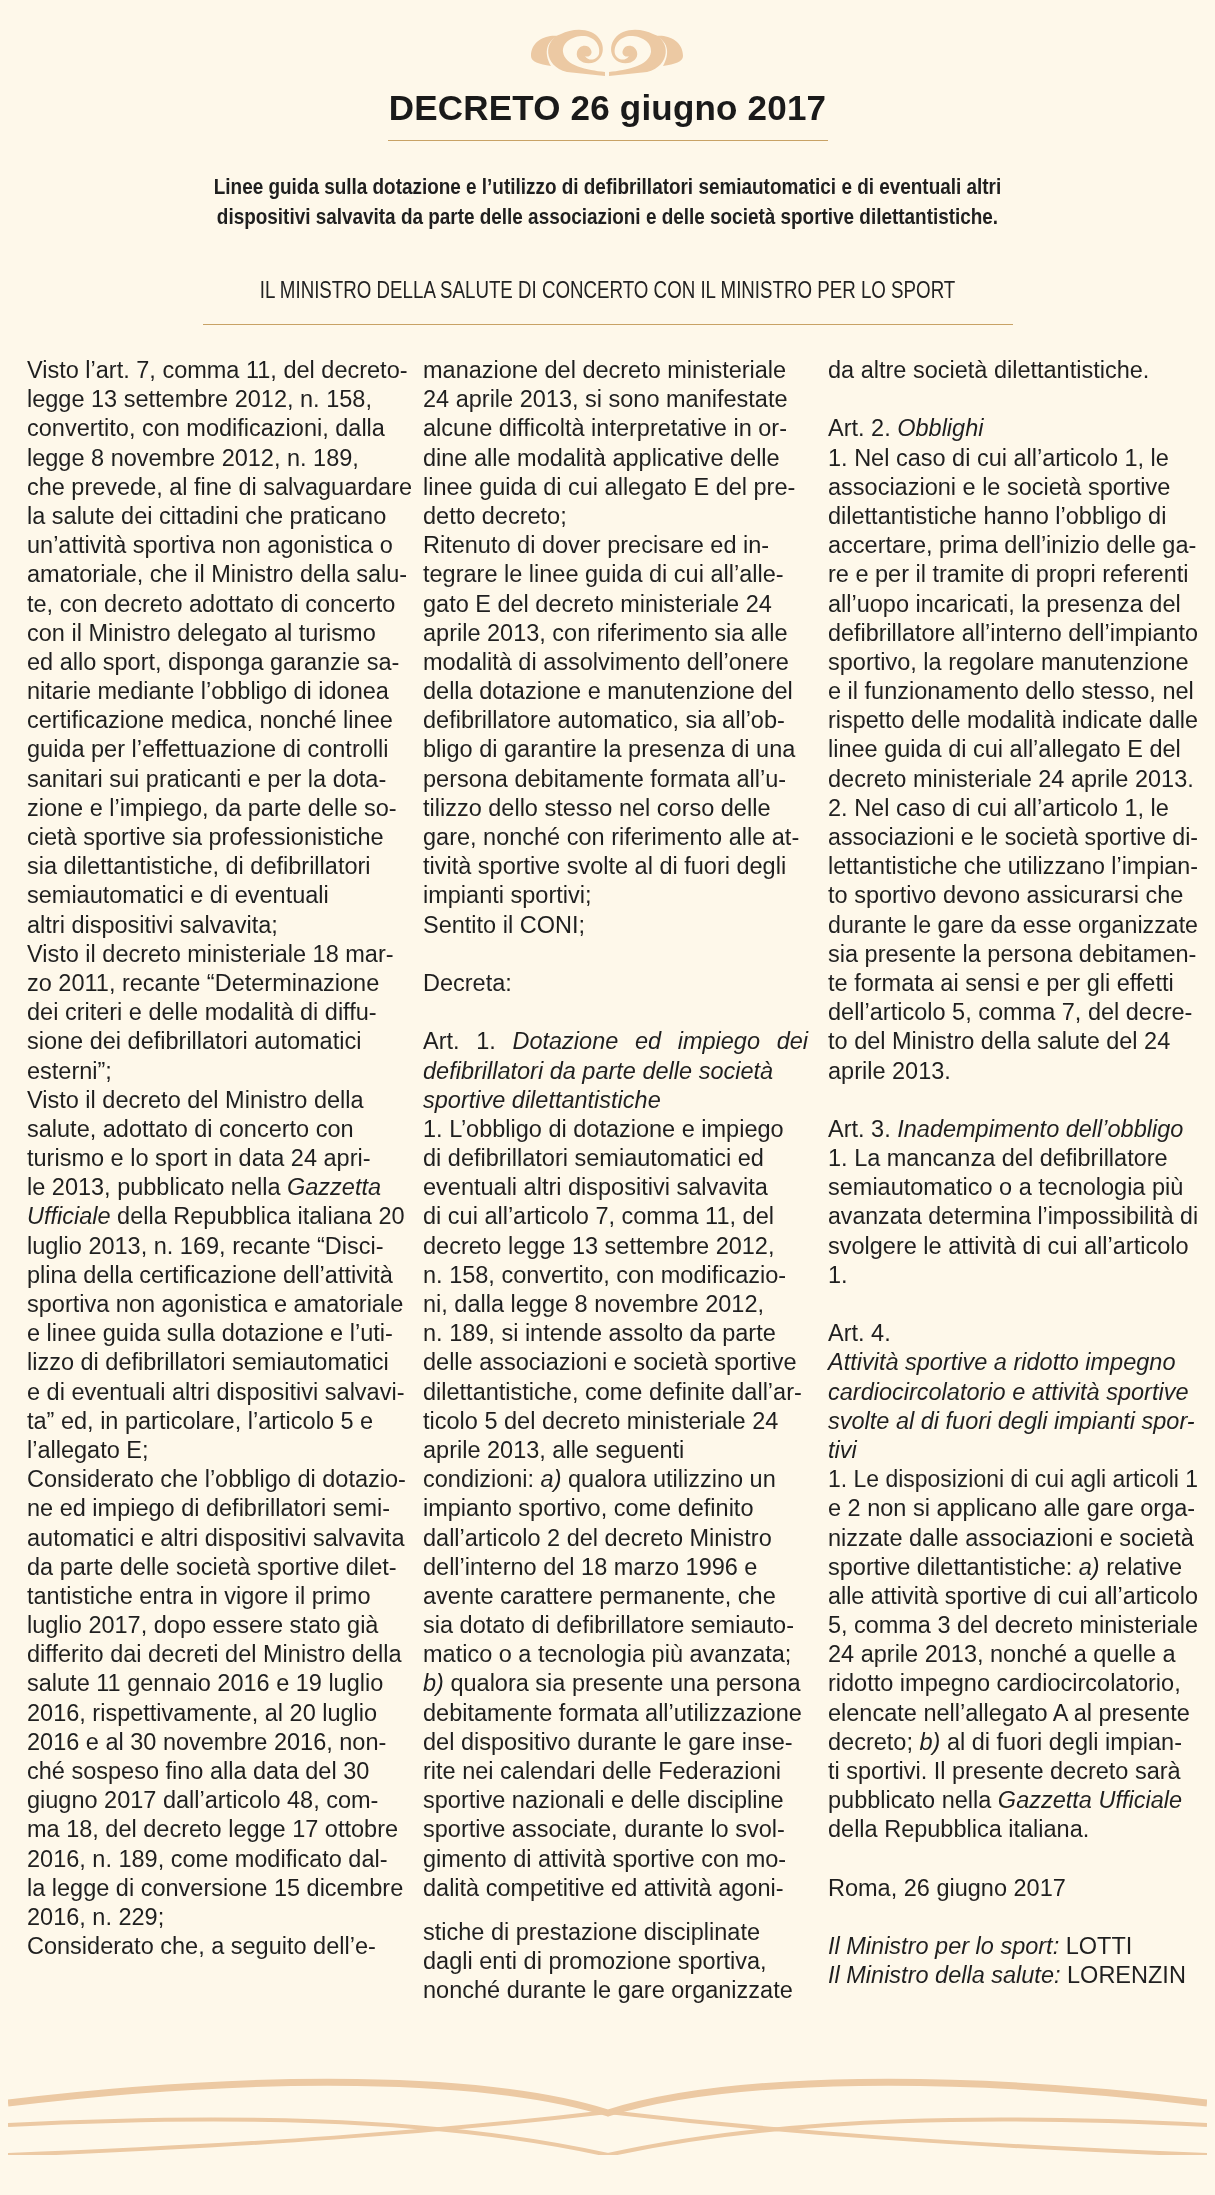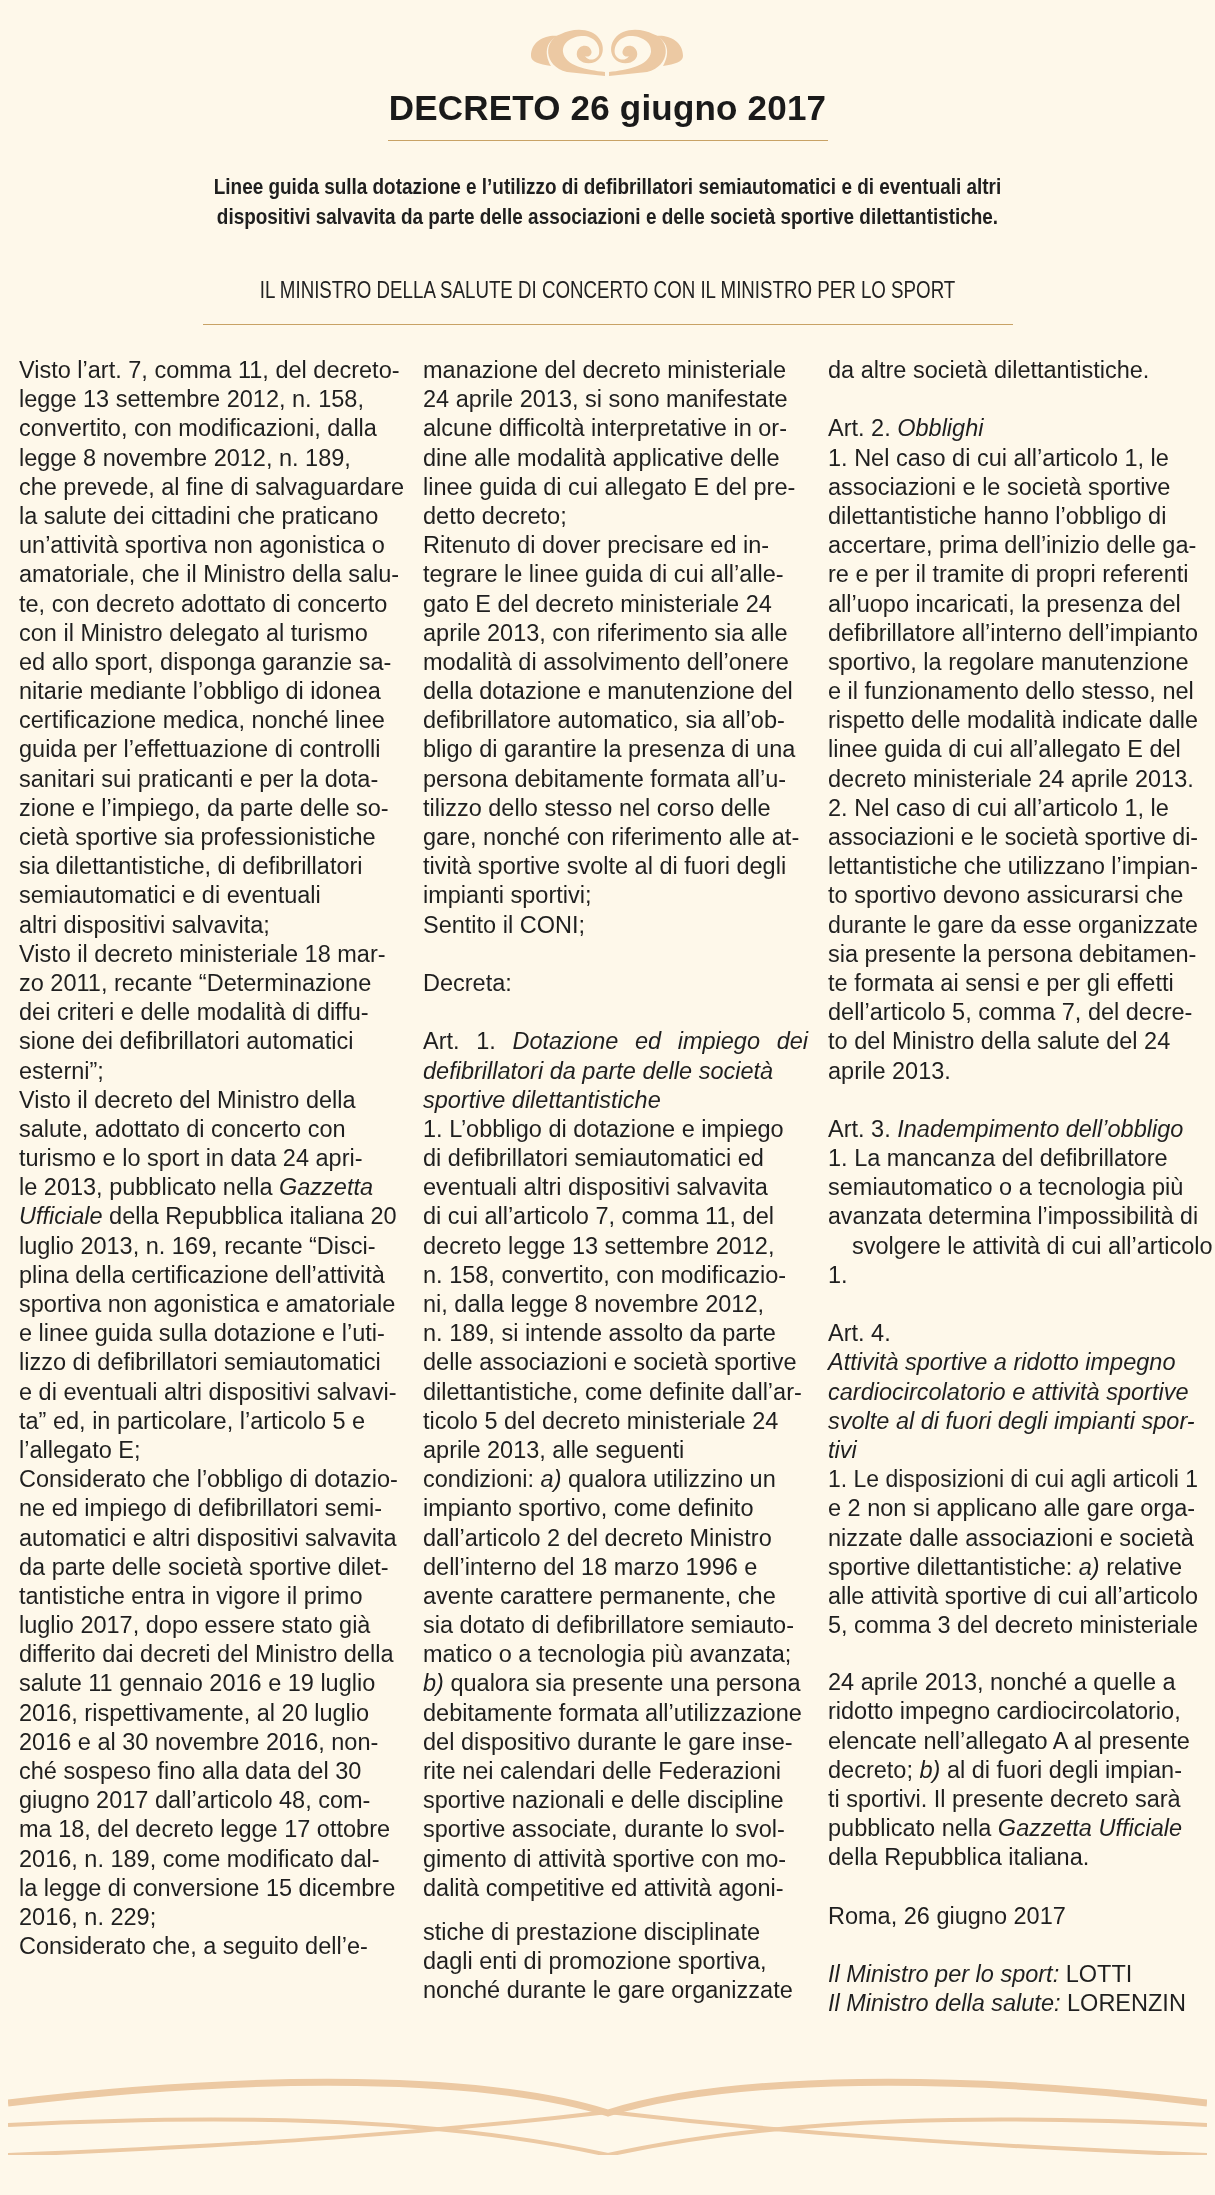--- a/index.html
+++ b/index.html
@@ -28,21 +28,21 @@
   .minister {
     position: absolute; left: 0; width: 1215px; top: 276px;
     text-align: center; font-size: 24px; transform: scaleX(0.78); transform-origin: center top;
     white-space: nowrap; color: #222;
   }
   .minister-rule { position: absolute; left: 203px; width: 810px; top: 324px; height: 1px; background: #c8a265; }
   .col {
     position: absolute; top: 356px; width: 385px;
     font-size: 23.5px; line-height: 29.2px;
   }
-  .col1 { left: 19px; }
+  .col1 { left: 27px; }
   .col2 { left: 423px; }
   .col3 { left: 828px; width: 370px; }
   .ln {
     height: 29.2px; white-space: nowrap; overflow: visible;
     text-align: justify; text-align-last: justify;
   }
   .ln.last { text-align-last: left; text-align: left; }
   .ln.blank { height: 29.2px; }
   i { font-style: italic; }
 </style>
@@ -208,35 +208,35 @@
     <div class="ln" style="word-spacing: 0px; text-align: left; text-align-last: left;"><span>sia presente la persona debitamen-</span></div>
     <div class="ln" style="word-spacing: 0px; text-align: left; text-align-last: left;"><span>te formata ai sensi e per gli effetti</span></div>
     <div class="ln" style="word-spacing: 0px; text-align: left; text-align-last: left;"><span>dell’articolo 5, comma 7, del decre-</span></div>
     <div class="ln" style="word-spacing: 0px; text-align: left; text-align-last: left;"><span>to del Ministro della salute del 24</span></div>
     <div class="ln last"><span>aprile 2013.</span></div>
     <div class="ln blank"></div>
     <div class="ln last"><span>Art. 3. </span><i>Inadempimento dell’obbligo</i></div>
     <div class="ln" style="word-spacing: 0px; text-align: left; text-align-last: left;"><span>1. La mancanza del defibrillatore</span></div>
     <div class="ln" style="word-spacing: 0px; text-align: left; text-align-last: left;"><span>semiautomatico o a tecnologia più</span></div>
     <div class="ln" style="transform: scaleX(0.9836); transform-origin: left top; width: 376.188px;"><span>avanzata determina l’impossibilità di</span></div>
-    <div class="ln" style="word-spacing: 0px; text-align: left; text-align-last: left; margin-left: 24px;"><span>svolgere le attività di cui all’articolo</span></div>
+    <div class="ln" style="word-spacing: 0px; text-align: left; text-align-last: left;"><span>svolgere le attività di cui all’articolo</span></div>
     <div class="ln last"><span>1.</span></div>
     <div class="ln blank"></div>
     <div class="ln last"><span>Art. 4.</span></div>
     <div class="ln" style="word-spacing: 0px; text-align: left; text-align-last: left;"><i>Attività sportive a ridotto impegno</i></div>
     <div class="ln" style="word-spacing: 0px; text-align: left; text-align-last: left;"><i>cardiocircolatorio e attività sportive</i></div>
     <div class="ln" style="word-spacing: 0px; text-align: left; text-align-last: left;"><i>svolte al di fuori degli impianti spor-</i></div>
     <div class="ln last"><i>tivi</i></div>
     <div class="ln" style="transform: scaleX(0.9767); transform-origin: left top; width: 378.812px;"><span>1. Le disposizioni di cui agli articoli 1</span></div>
     <div class="ln" style="word-spacing: 0px; text-align: left; text-align-last: left;"><span>e 2 non si applicano alle gare orga-</span></div>
     <div class="ln" style="word-spacing: 0px; text-align: left; text-align-last: left;"><span>nizzate dalle associazioni e società</span></div>
     <div class="ln" style="word-spacing: 0px; text-align: left; text-align-last: left;"><span>sportive dilettantistiche: </span><i>a)</i><span> relative</span></div>
     <div class="ln" style="transform: scaleX(0.994); transform-origin: left top; width: 372.25px;"><span>alle attività sportive di cui all’articolo</span></div>
     <div class="ln" style="transform: scaleX(0.9974); transform-origin: left top; width: 370.953px;"><span>5, comma 3 del decreto ministeriale</span></div>
-    <div class="ln" style="word-spacing: 0px; text-align: left; text-align-last: left; margin-top: 28px;"><span>24 aprile 2013, nonché a quelle a</span></div>
+    <div class="ln" style="word-spacing: 0px; text-align: left; text-align-last: left;"><span>24 aprile 2013, nonché a quelle a</span></div>
     <div class="ln" style="word-spacing: 0px; text-align: left; text-align-last: left;"><span>ridotto impegno cardiocircolatorio,</span></div>
     <div class="ln" style="word-spacing: 0px; text-align: left; text-align-last: left;"><span>elencate nell’allegato A al presente</span></div>
     <div class="ln" style="word-spacing: 0.00260417px; text-align: left; text-align-last: left;"><span>decreto; </span><i>b)</i><span> al di fuori degli impian-</span></div>
     <div class="ln" style="word-spacing: 0px; text-align: left; text-align-last: left;"><span>ti sportivi. Il presente decreto sarà</span></div>
     <div class="ln" style="word-spacing: 0px; text-align: left; text-align-last: left;"><span>pubblicato nella </span><i>Gazzetta Ufficiale</i></div>
     <div class="ln last"><span>della Repubblica italiana.</span></div>
     <div class="ln blank"></div>
     <div class="ln last"><span>Roma, 26 giugno 2017</span></div>
     <div class="ln blank"></div>
     <div class="ln last"><i>Il Ministro per lo sport:</i><span> LOTTI</span></div>

